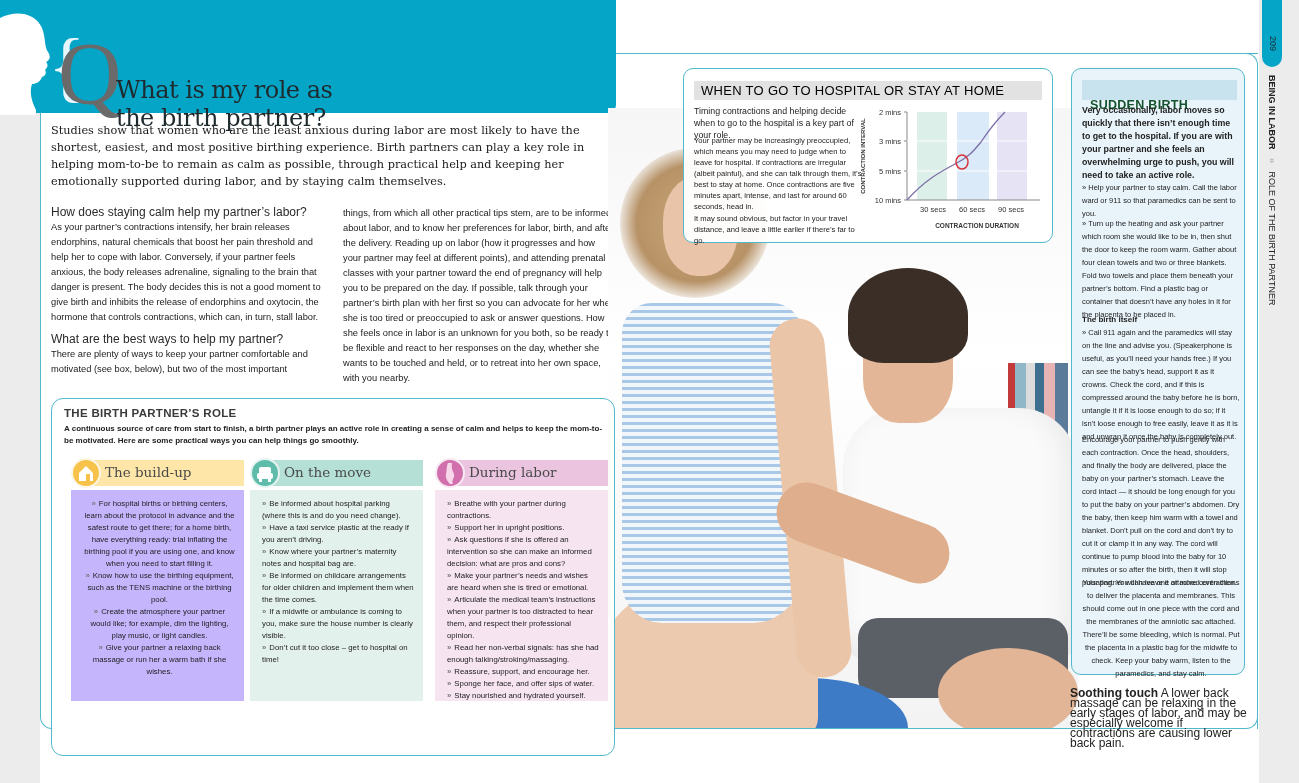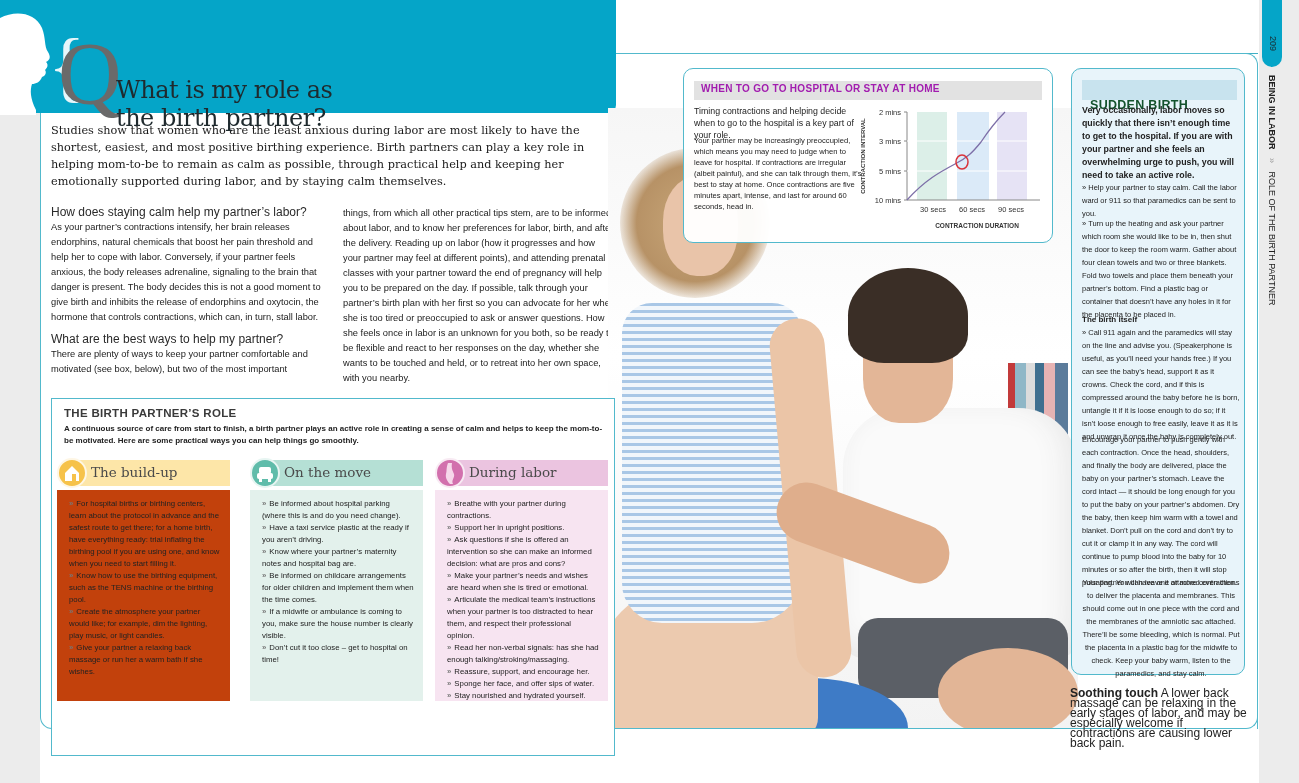--- a/index.html
+++ b/index.html
@@ -43,21 +43,21 @@
     .man-face { position: absolute; left: 255px; top: 205px; width: 90px; height: 110px; background: #e3b697; border-radius: 40%; }
     .man-shirt { position: absolute; left: 235px; top: 300px; width: 235px; height: 250px; background: #fafafa; border-radius: 60px 60px 20px 20px; box-shadow: inset -10px -10px 30px #e6e6e6; }
     .man-arm { position: absolute; left: 165px; top: 395px; width: 180px; height: 60px; background: #dfae8c; border-radius: 30px; transform: rotate(20deg); }
     .man-shorts { position: absolute; left: 250px; top: 510px; width: 210px; height: 80px; background: #5b5f66; border-radius: 20px; }
     .man-knee { position: absolute; left: 330px; top: 540px; width: 140px; height: 90px; background: #e2b596; border-radius: 50%; }
     .books { position: absolute; left: 400px; top: 255px; width: 60px; height: 75px; background: linear-gradient(90deg,#c23a3a 0 12%,#8fb7c7 12% 30%,#dcdcdc 30% 45%,#3f6f8f 45% 60%,#e7b3b3 60% 78%,#5b7b9b 78% 100%); }
 
     
     .hosp-box { position: absolute; left: 683px; top: 68px; width: 370px; height: 175px; background: rgba(255,255,255,0.96); border: 1.5px solid #52b9cc; border-radius: 10px; }
     .hosp-title-bar { position: absolute; left: 10px; top: 12px; width: 348px; height: 19px; background: #e2e2e2; }
-    .hosp-title { position: absolute; left: 7px; top: 2px; font-size: 10px; font-weight: bold; color: #a21caf; letter-spacing: 0.3px; }
+    .hosp-title { position: absolute; left: 7px; top: 2px; font-size: 13px; font-weight: normal; color: #000000; letter-spacing: 0.3px; }
     .hosp-lead { position: absolute; left: 10px; top: 36px; width: 168px; font-size: 8.8px; line-height: 12px; color: #222; }
     .hosp-body { position: absolute; left: 10px; top: 66px; width: 168px; font-size: 7.6px; line-height: 11px; color: #222; }
     .hosp-end { position: absolute; left: 10px; top: 144px; width: 168px; font-size: 7.6px; line-height: 11px; color: #222; }
 
     .chart { position: absolute; left: 855px; top: 100px; width: 190px; height: 135px; }
     .chart svg text { font-family: "Liberation Sans", sans-serif; }
 
     
     .sudden-box { position: absolute; left: 1071px; top: 68px; width: 174px; height: 607px; background: #e8f4fa; border: 1.5px solid #52b9cc; border-radius: 10px; }
     .sudden-title-bar { position: absolute; left: 10px; top: 11px; width: 155px; height: 20px; background: #c8e3ee; }
@@ -69,36 +69,36 @@
     .caption { position: absolute; left: 1070px; top: 688px; width: 180px; font-size: 12px; line-height: 10px; color: #222; }
     .caption b { font-weight: bold; }
 
     
     .page-tab { position: absolute; left: 1262px; top: 0; width: 20px; height: 67px; background: #05a5c8; border-radius: 0 0 10px 10px; }
     .page-num { position: absolute; left: 1264px; top: 35px; width: 16px; font-size: 9px; color: #1a2b30; transform: rotate(90deg); transform-origin: left top; left: 1278px; white-space: nowrap; }
     .side-nav { position: absolute; left: 1277px; top: 75px; transform: rotate(90deg); transform-origin: left top; white-space: nowrap; font-size: 9px; color: #222; }
     .side-nav b { font-weight: bold; }
 
     
-    .role-box { position: absolute; left: 51px; top: 398px; width: 564px; height: 358px; background: #ffffff; border: 1.5px solid #52b9cc; border-radius: 0; }
+    .role-box { position: absolute; left: 51px; top: 398px; width: 564px; height: 358px; background: #ffffff; border: 1.5px solid #52b9cc; border-radius: 12px; }
     .role-title { position: absolute; left: 12px; top: 8px; font-size: 11.5px; font-weight: bold; color: #3a3a3a; letter-spacing: 0.3px; }
     .role-desc { position: absolute; left: 12px; top: 24px; width: 540px; font-size: 8px; line-height: 12px; font-weight: bold; color: #222; }
 
     .role-col { position: absolute; top: 59px; width: 173px; }
     .role-head { position: relative; height: 30px; }
     .role-head-bar { position: absolute; left: 14px; top: 2px; width: 159px; height: 26px; }
     .role-icon { position: absolute; left: 0; top: 0; width: 30px; height: 30px; border-radius: 50%; border: 2px solid rgba(255,255,255,0.85); }
     .role-label { position: absolute; left: 34px; top: 6px; font-family: "DejaVu Serif", serif; font-size: 13.5px; color: #4a4a4a; }
     .role-list { margin-top: 2px; padding: 8px 8px 6px 12px; font-size: 7.8px; line-height: 12px; color: #222; height: 211px; }
     .role-list .item::before { content: "\00BB"; font-weight: bold; color: #777; margin-right: 3px; }
 
-    .rc1 { left: 5px; }
+    .rc1 { left: 19px; text-align: center; }
     .rc1 .role-head-bar { background: #fde6a8; }
     .rc1 .role-icon { background: #f6c24a; }
-    .rc1 .role-list { background: #c2410c; }
+    .rc1 .role-list { background: #c4b5fd; }
     .rc2 { left: 198px; }
     .rc2 .role-head-bar { background: #b5e0d5; }
     .rc2 .role-icon { background: #5fbcaa; }
     .rc2 .role-list { background: #e3f1ec; }
     .rc3 { left: 383px; }
     .rc3 .role-head-bar { background: #ebc4e0; }
     .rc3 .role-icon { background: #d270ad; }
     .rc3 .role-list { background: #f7e4f1; }
   </style>
 </head>
@@ -151,20 +151,21 @@
   <div class="woman-hair"></div>
   <div class="woman-face"></div>
 </div>
 
 <div class="hosp-box">
   <div class="hosp-title-bar">
     <div class="hosp-title">WHEN TO GO TO HOSPITAL OR STAY AT HOME</div>
   </div>
   <div class="hosp-lead">Timing contractions and helping decide when to go to the hospital is a key part of your role.</div>
   <div class="hosp-body">Your partner may be increasingly preoccupied, which means you may need to judge when to leave for hospital. If contractions are irregular (albeit painful), and she can talk through them, it’s best to stay at home. Once contractions are five minutes apart, intense, and last for around 60 seconds, head in.</div>
+  <div class="hosp-end">It may sound obvious, but factor in your travel distance, and leave a little earlier if there’s far to go.</div>
 </div>
 
 <div class="chart">
   <svg width="190" height="135" viewBox="0 0 190 135">
     <rect x="62" y="12" width="30" height="88" fill="#dcefe8"></rect>
     <rect x="102" y="12" width="32" height="88" fill="#dbeaf8"></rect>
     <rect x="142" y="12" width="30" height="88" fill="#e6e3f5"></rect>
     <line x1="52" y1="12" x2="52" y2="100" stroke="#888" stroke-width="1"></line>
     <line x1="52" y1="100" x2="185" y2="100" stroke="#888" stroke-width="1"></line>
     <line x1="52" y1="41" x2="185" y2="41" stroke="#fff" stroke-width="1"></line>

